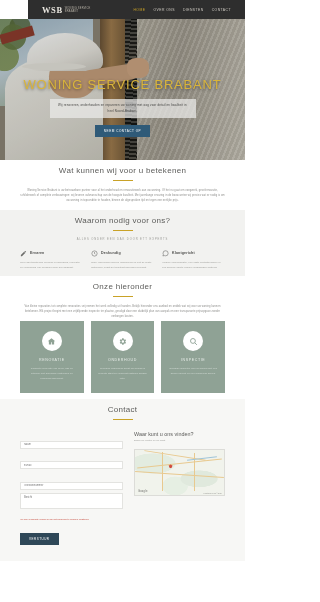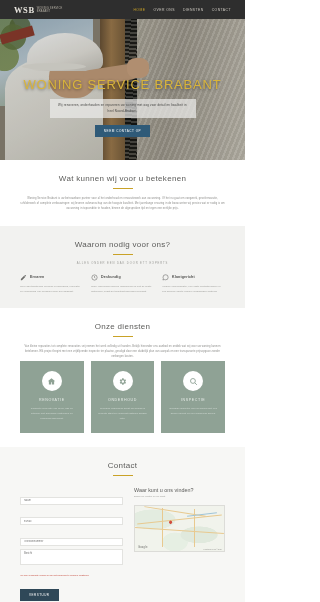--- a/index.html
+++ b/index.html
@@ -10,21 +10,21 @@
     background:#ffffff;
     overflow:hidden;
     -webkit-font-smoothing:antialiased;
   }
   .page { width:245px; height:602px; position:relative; overflow:hidden; }
 
   
   .topbar {
     height:19px; background:#2e2e2e; display:flex;
     align-items:center; justify-content:space-between;
-    padding:0 14px; position:relative; z-index:20;
+    padding:0 14px; position:relative; z-index:20;margin-left:28px;
   }
   .logo { display:flex; align-items:center; gap:2px; }
   .logo-mark {
     font-family:"Liberation Serif", serif;
     font-size:8.5px; letter-spacing:.6px; color:#e9e6df; font-weight:700;
   }
   .logo-sub {
     font-size:2.6px; line-height:1.35; color:#b5b0a5;
     letter-spacing:.2px; text-align:left; padding-top:1px;
   }
@@ -121,21 +121,21 @@
     font-size:2.9px; line-height:1.9; color:#3e3e3c; letter-spacing:.2px;
   }
   .hero-btn {
     margin:6px auto 0; display:inline-block;
     background:#2f5a78; color:#ffffff;
     font-size:3.1px; letter-spacing:.5px; text-transform:uppercase;
     padding:4px 9px; border:none; cursor:pointer;
   }
 
   
-  .section { padding:14px 20px; text-align:center; }
+  .section { padding:6px 20px; text-align:center; }
   .sec-title {
     font-size:8px; font-weight:400; color:#5c5c5a;
     letter-spacing:.3px;
   }
   .rule {
     width:20px; height:1px; background:#c9a227;
     margin:5px auto 7px;
   }
   .sec-lead {
     font-size:2.6px; line-height:2.0; color:#8b8b88;
@@ -320,21 +320,21 @@
           </span>
           <span class="feat-title">Klantgericht</span>
         </div>
         <p class="feat-text">Heldere communicatie, een vaste contactpersoon en een scherpe offerte zonder verrassingen achteraf.</p>
       </div>
 
     </div>
   </div>
 
   <div class="section bg-white">
-    <h2 class="sec-title">Onze diensten</h2>
+    <h2 class="sec-title">Onze hieronder</h2>
     <div class="rule"></div>
     <p class="sec-lead">Van kleine reparaties tot complete renovaties: wij nemen het werk volledig uit handen. Bekijk hieronder ons aanbod en ontdek wat wij voor uw woning kunnen betekenen. Elk project begint met een vrijblijvende inspectie ter plaatse, gevolgd door een duidelijk plan van aanpak en een transparante prijsopgave zonder verborgen kosten.</p>
 
     <div class="cards">
 
       <div class="card">
         <div class="card-icon">
           <svg viewBox="0 0 24 24" fill="currentColor">
               <path d="M12 3 2 11h3v9h6v-6h2v6h6v-9h3L12 3z"></path>
             </svg>

